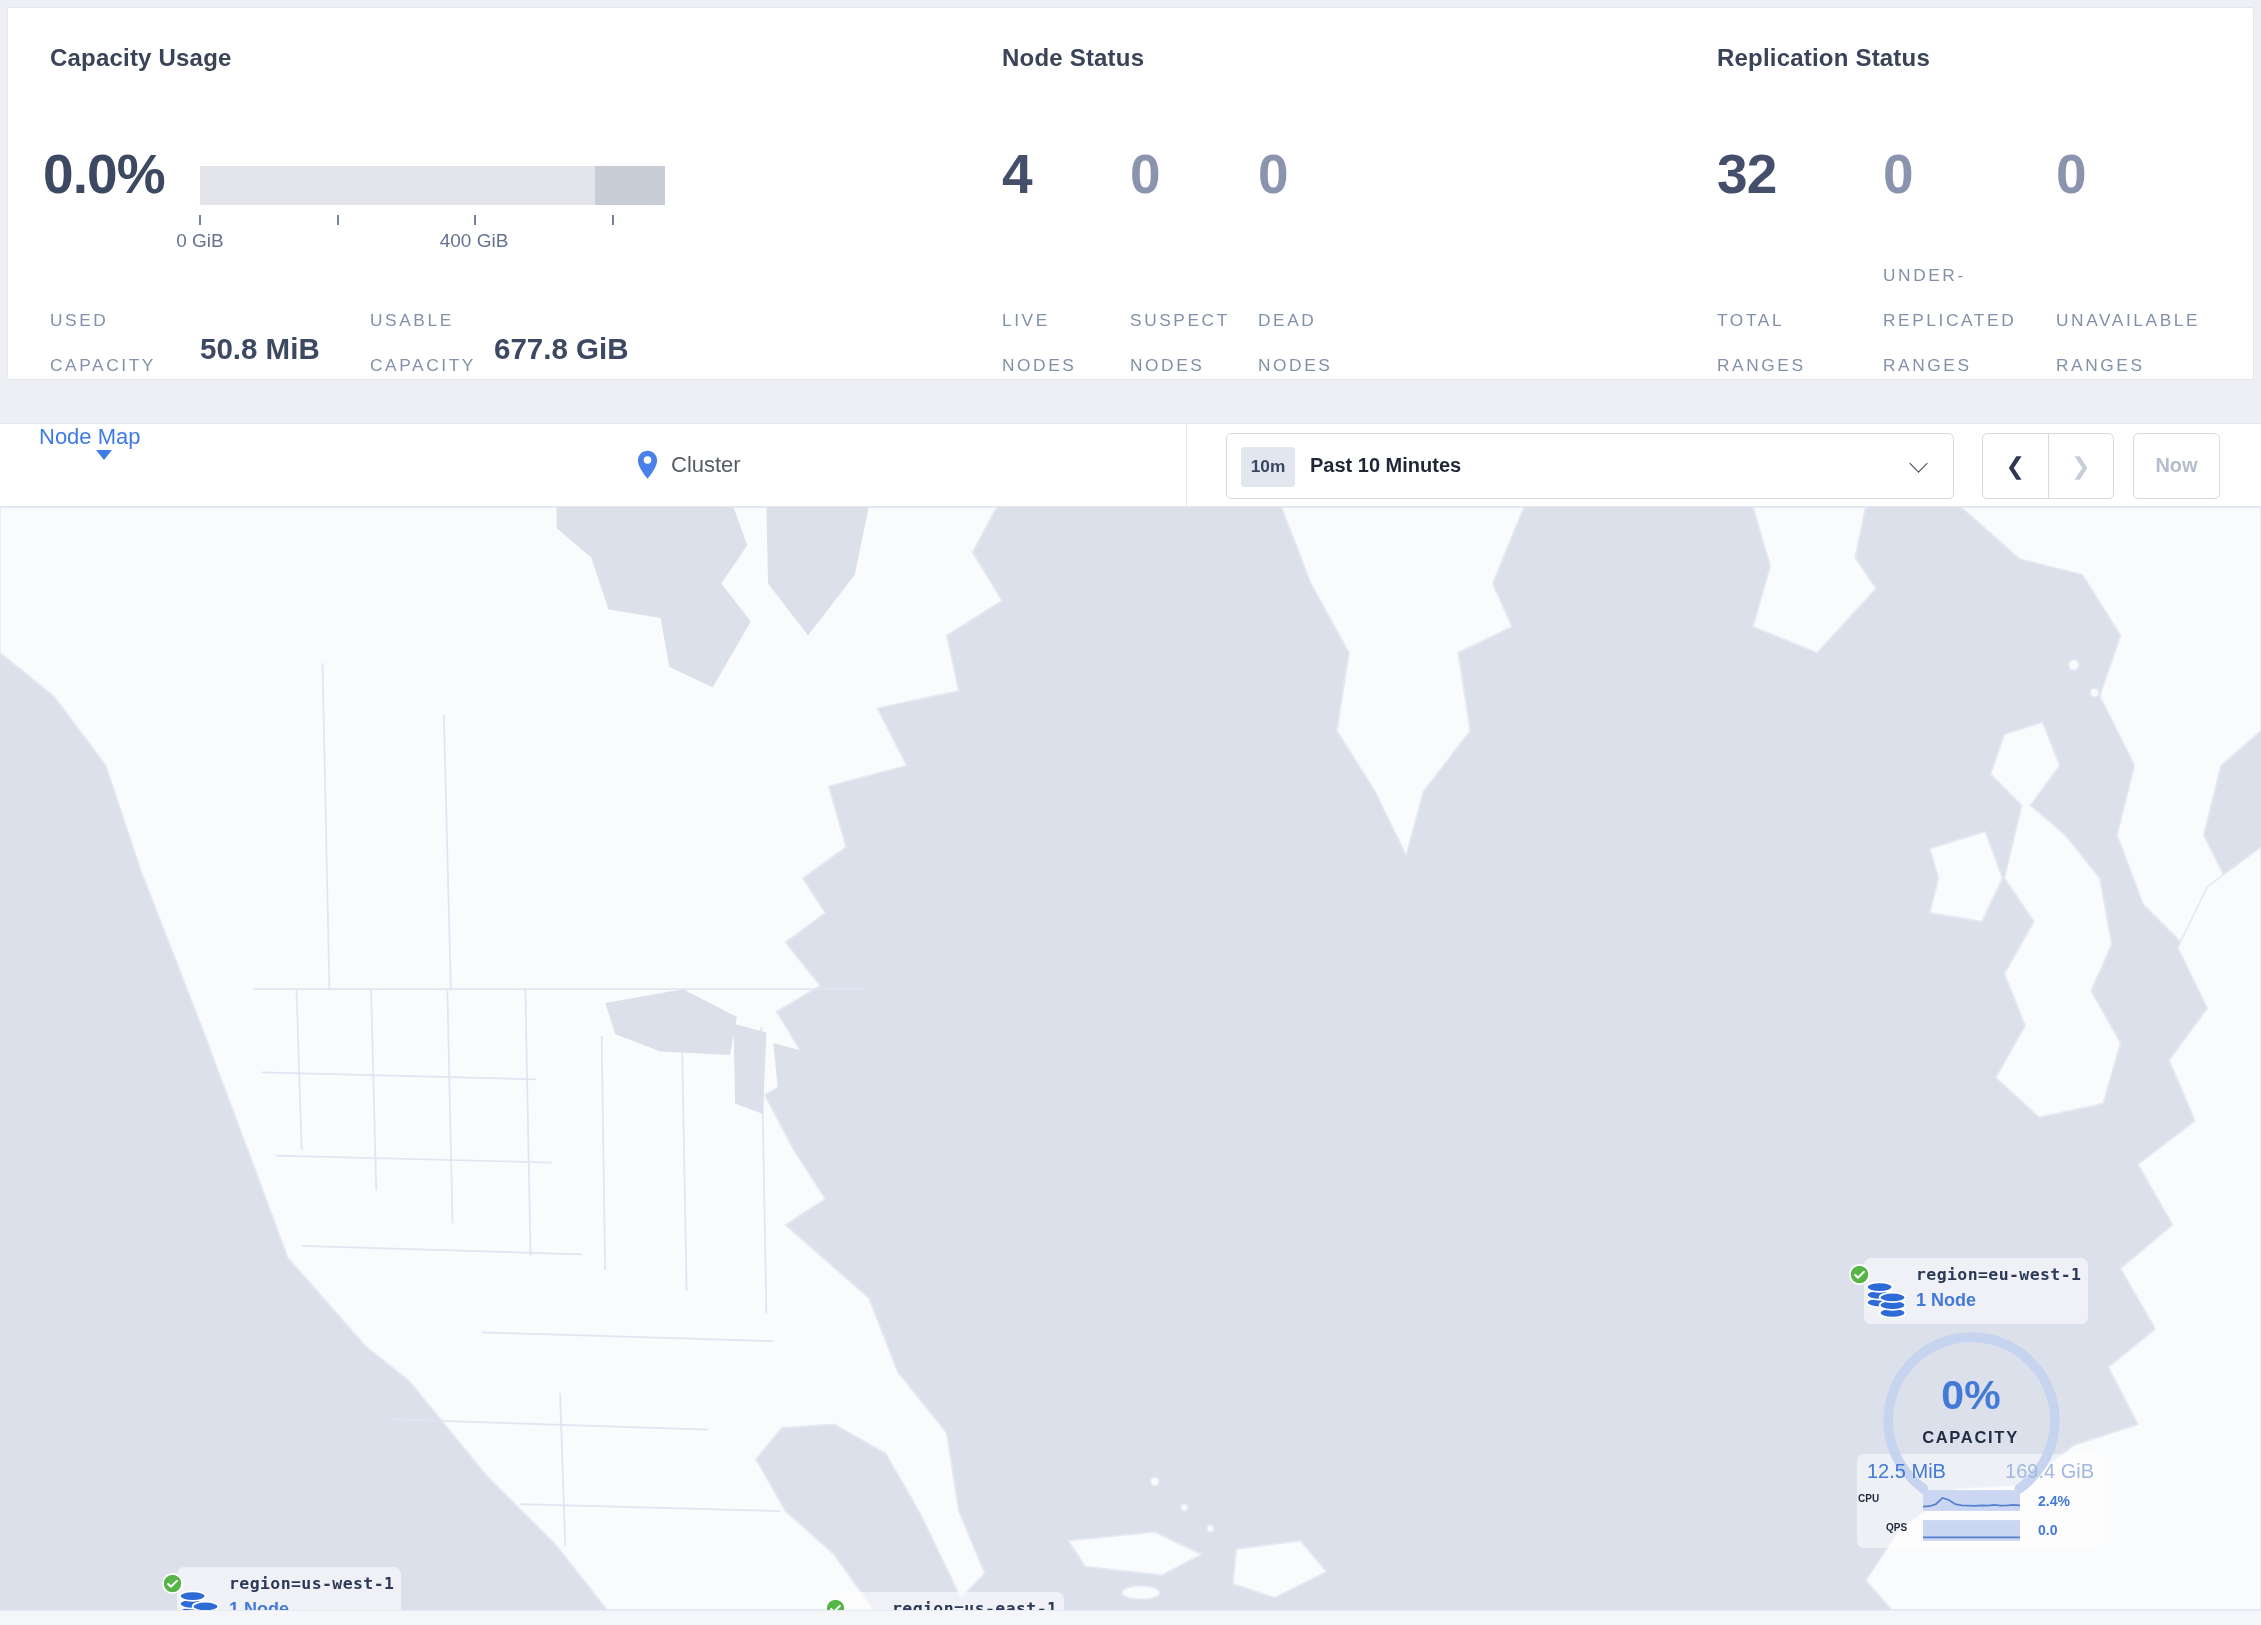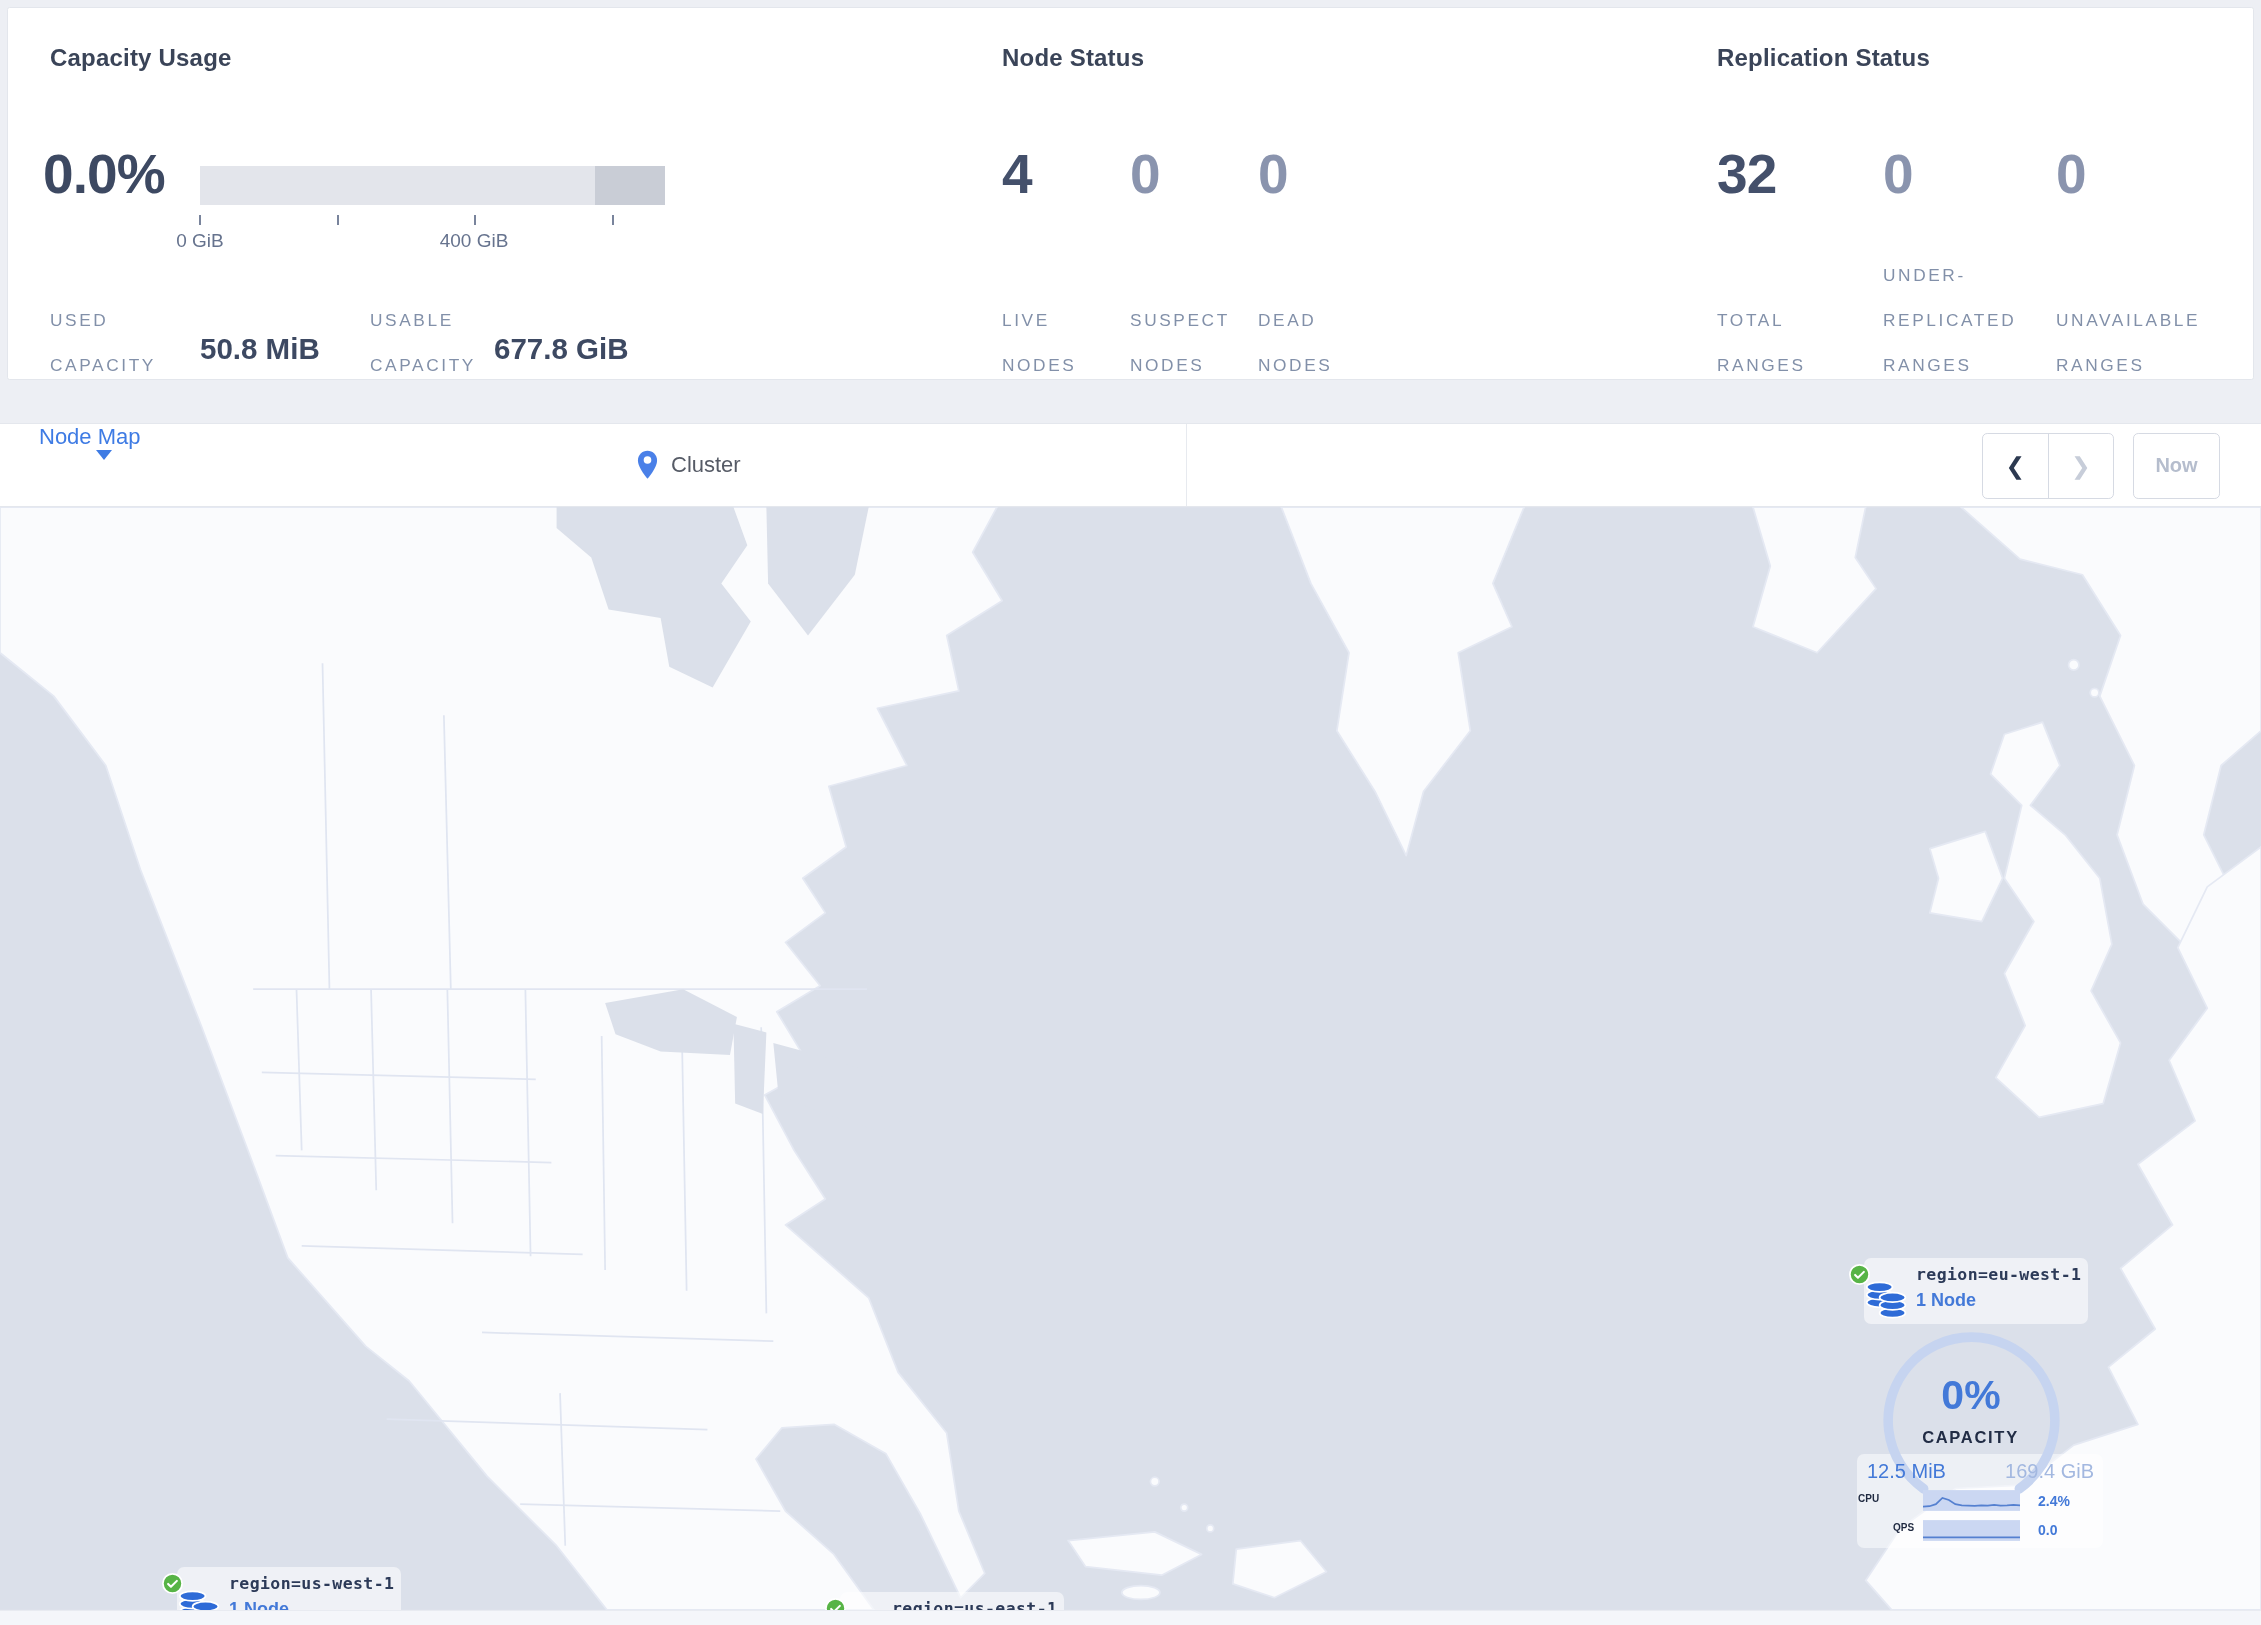--- a/index.html
+++ b/index.html
@@ -141,20 +141,25 @@
       <span class="caret-down"></span>
     </div>
     <div class="breadcrumb">
       <svg width="21" height="29.5" viewBox="0 0 24 34">
         <path d="M12 1C5.9 1 1 5.9 1 12c0 8.5 11 21 11 21s11-12.5 11-21C23 5.9 18.1 1 12 1z" fill="#4a80e8"></path>
         <circle cx="12" cy="11.5" r="4.4" fill="#fff"></circle>
       </svg>
       <span class="breadcrumb-text">Cluster</span>
     </div>
     <div class="tb-divider"></div>
+    <div class="time-box">
+      <div class="time-badge">10m</div>
+      <div class="time-label">Past 10 Minutes</div>
+      <div class="chev-down"></div>
+    </div>
     <div class="nav-box">
       <div class="nav-cell prev">❮</div>
       <div class="nav-cell next">❯</div>
     </div>
     <div class="now-btn">Now</div>
   </div>
 
   <div class="map-wrap">
     <svg class="world" width="2261" height="1103" viewBox="0 0 2608 1272">
       <rect x="0" y="0" width="2608" height="1272" fill="#dbe0ea"></rect>
@@ -282,21 +287,21 @@
       <div class="mk-pct">0%</div>
       <div class="mk-cap">CAPACITY</div>
       <div class="mk-used">12.5 MiB</div>
       <div class="mk-free">169.4 GiB</div>
       <div class="mk-rowlabel" style="left:121px; top:230px;">CPU</div>
       <svg class="spark" style="top:227px;" width="97" height="21" viewBox="0 0 112 24">
         <rect class="spark-bg" width="112" height="24"></rect>
           <polyline class="spark-line" points="0.0,19.1 7.5,18.6 14.9,16.2 22.4,9.0 29.9,11.4 37.3,16.2 44.8,17.5 52.3,17.8 59.7,18.1 67.2,17.5 74.7,17.8 82.1,17.0 89.6,17.8 97.1,17.5 104.5,17.0 112.0,17.5"></polyline>
       </svg>
       <div class="mk-rowval" style="top:230px;">2.4%</div>
-      <div class="mk-rowlabel" style="left:121px; top:259px;padding-left:35px;">QPS</div>
+      <div class="mk-rowlabel" style="left:114px; top:259px;padding-left:35px;">QPS</div>
       <svg class="spark" style="top:257px;" width="97" height="21" viewBox="0 0 112 24">
         <rect class="spark-bg" width="112" height="24"></rect>
           <polyline class="spark-line" points="0.0,20.0 7.5,20.0 14.9,20.0 22.4,20.0 29.9,20.0 37.3,20.0 44.8,20.0 52.3,20.0 59.7,20.0 67.2,20.0 74.7,20.0 82.1,20.0 89.6,20.0 97.1,20.0 104.5,20.0 112.0,20.0"></polyline>
       </svg>
       <div class="mk-rowval" style="top:259px;">0.0</div>
     </div>
   </div>
 
   <div class="footer-strip"></div>
 </div>

